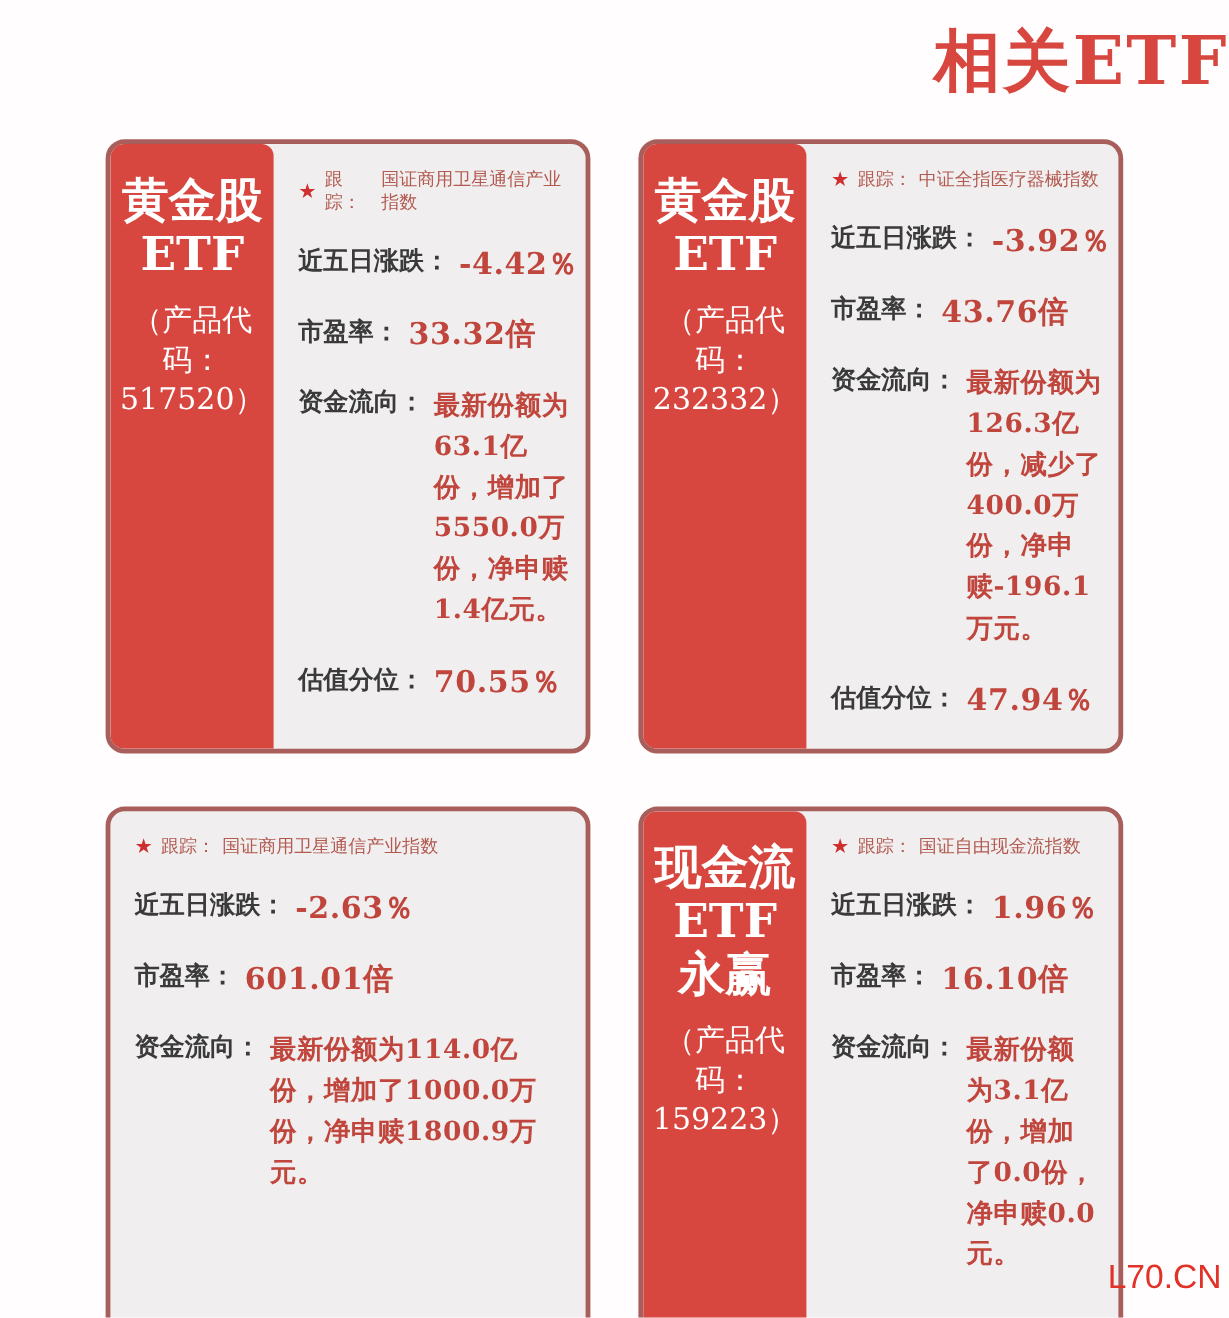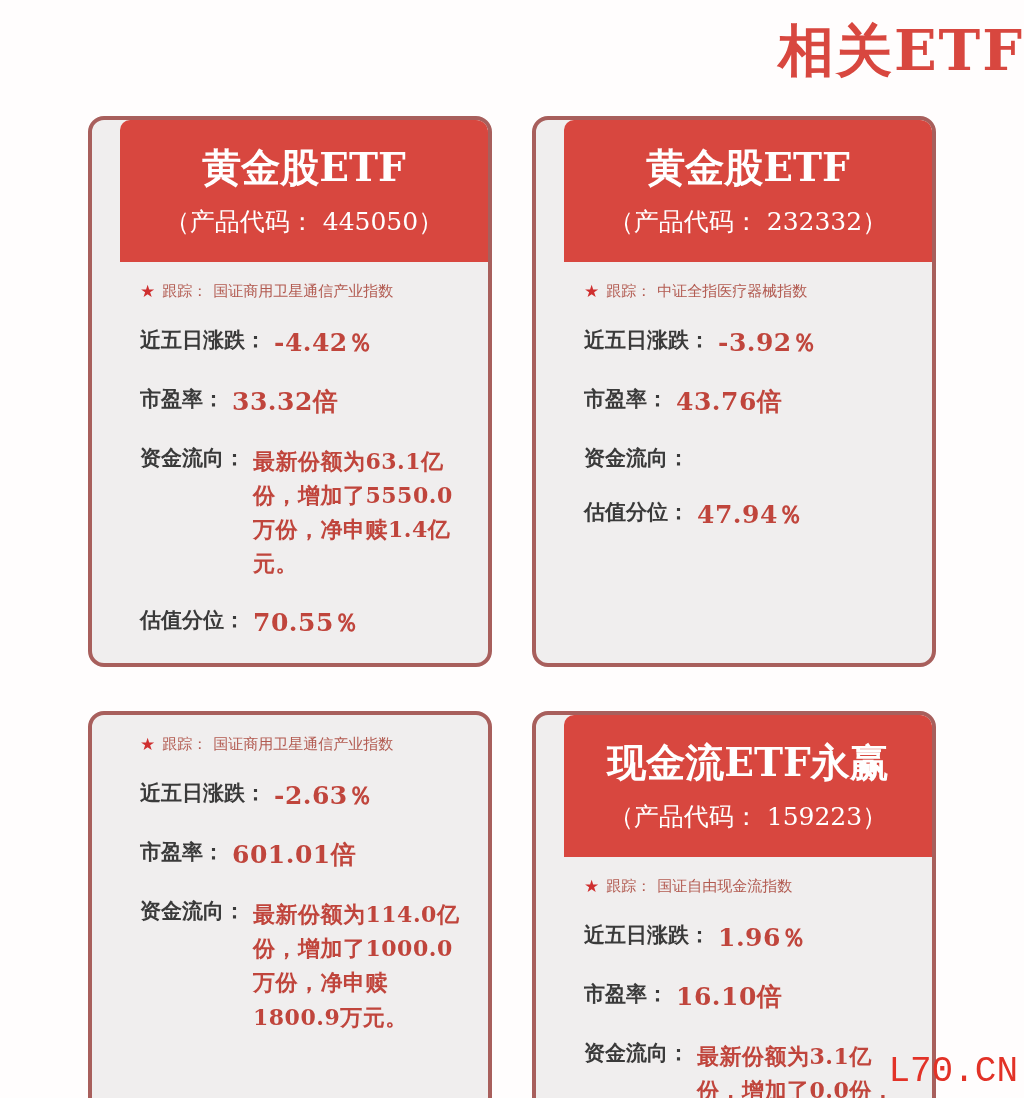--- a/index.html
+++ b/index.html
@@ -39,22 +39,21 @@
     padding:0 88px;
     margin-top:26px;
   }
   .card{
     border:4px solid var(--border_red);
     border-radius:16px;
     background:var(--body_bg);
     overflow:hidden;
     min-height:454px;
     display:flex;
-    flex-direction:column;
-    padding-left:28px;
+    flex-direction:row;
   }
   .card-header{
     background:var(--header_red);
     text-align:center;
     padding:25px 8px 24px;
     border-radius:10px 10px 0 0;
   }
   .card-title{
     color:#ffffff;
     font-size:39px;
@@ -107,38 +106,38 @@
   }
   .flow-row .stat-value{
     font-size:22px;
     line-height:1.55;
     flex:1;
   }
   .valuation-row{margin-bottom:10px;}
   .watermark{
     position:absolute;
     right:6px;
-    bottom:6px;
+    bottom:18px;
     color:var(--watermark_red);
-    font-size:36px;
+    font-size:28px;
     font-weight:400;
-    font-family:Liberation Mono, monospace;
+    font-family:Liberation Sans, sans-serif;
   }
 </style>
 </head>
 <body>
 
 <h1 class="page-title">相关ETF</h1>
 
 <div class="cards-grid">
 
   <section class="card">
     <header class="card-header">
       <h2 class="card-title">黄金股ETF</h2>
-      <div class="card-code">（产品代码： 445050）</div>
+      <div class="card-code">（产品代码： 517520）</div>
     </header>
     <div class="card-body">
       <div class="track-row">
         <span class="star">★</span>
         <span class="track-label">跟踪：</span>
         <span class="track-index">国证商用卫星通信产业指数</span>
       </div>
       <div class="stat-row">
         <span class="stat-label">近五日涨跌：</span>
         <span class="stat-value">-4.42％</span>
@@ -172,20 +171,21 @@
       <div class="stat-row">
         <span class="stat-label">近五日涨跌：</span>
         <span class="stat-value">-3.92％</span>
       </div>
       <div class="stat-row">
         <span class="stat-label">市盈率：</span>
         <span class="stat-value">43.76倍</span>
       </div>
       <div class="stat-row flow-row">
         <span class="stat-label">资金流向：</span>
+        <span class="stat-value">最新份额为126.3亿份，减少了400.0万份，净申赎-196.1万元。</span>
       </div>
       <div class="stat-row valuation-row">
         <span class="stat-label">估值分位：</span>
         <span class="stat-value">47.94％</span>
       </div>
     </div>
   </section>
 
   <section class="card">
     <div class="card-body">

